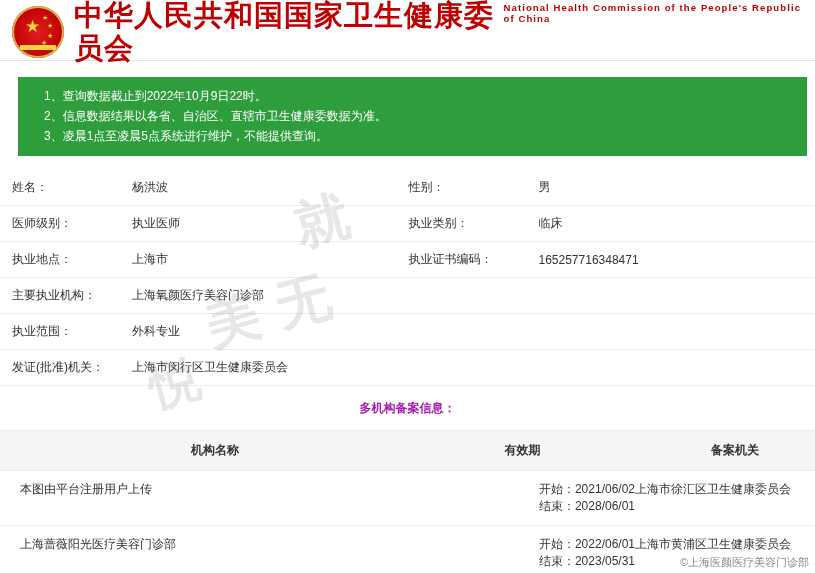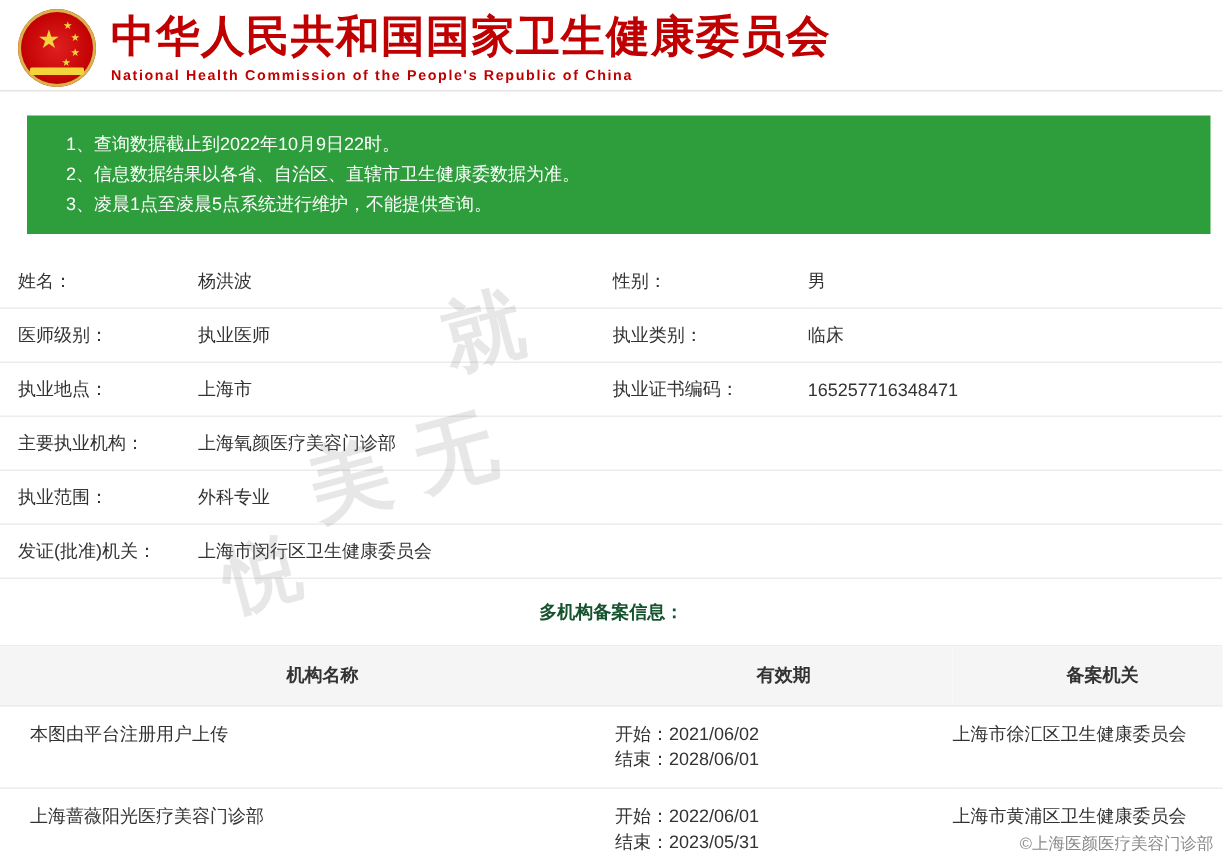--- a/index.html
+++ b/index.html
@@ -50,21 +50,20 @@
     left: 8px;
     bottom: 8px;
     width: 36px;
     height: 5px;
     background: #f5d33b;
     border-radius: 1px;
   }
 
   .title-block {
     display: flex;
-    flex-direction: column;
     justify-content: center;
   }
   .title-cn {
     color: #c00000;
     font-size: 29px;
     font-weight: bold;
     letter-spacing: 1px;
     line-height: 1.15;
     font-family: "DejaVu Sans", "Liberation Sans", sans-serif;
   }
@@ -130,21 +129,21 @@
   td.val2 {
     color: #333333;
     padding-right: 12px;
   }
 
   
   .section-title {
     text-align: center;
     font-size: 12px;
     font-weight: bold;
-    color: #14532d;
+    color: #a21caf;
     padding: 14px 0 13px 0;
     border-bottom: 1px solid #ececec;
   }
   .orgtable {
     border-collapse: collapse;
     width: 100%;
     table-layout: fixed;
   }
   .orgtable th {
     background: #f5f5f5;
@@ -157,21 +156,21 @@
   }
   .orgtable td {
     font-size: 12px;
     color: #333333;
     padding: 10px 0 10px 0;
     border-bottom: 1px solid #ececec;
     vertical-align: top;
     line-height: 17px;
   }
   .c1 { width: 390px; padding-left: 20px !important; }
-  .c2 { width: 225px; }
+  .c2 { width: 225px; text-align: right; }
   .c3 { width: 200px; }
   .orgtable td.c1 { padding-left: 20px; }
   .dates div { white-space: nowrap; }
 
   
   .wm {
     position: absolute;
     color: rgba(120,120,120,0.18);
     font-size: 54px;
     font-weight: bold;

